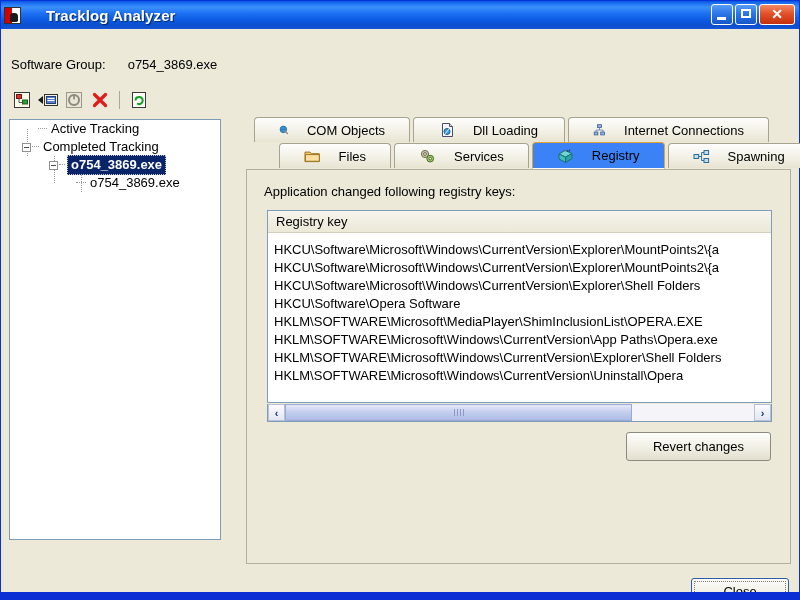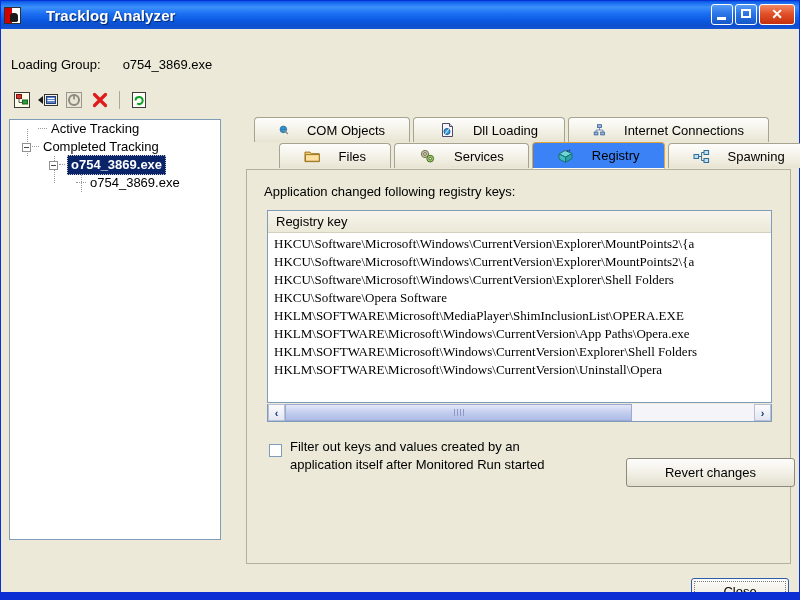--- a/index.html
+++ b/index.html
@@ -283,22 +283,21 @@
     background: linear-gradient(to bottom, #f6f4ec 0%, #ece9d8 100%);
     border-bottom: 1px solid #d4d0c0;
     display: flex;
     align-items: center;
     padding-left: 8px;
     font-size: 13px;
     color: #000;
   }
   .lv-body {
     padding-left: 6px;
-    padding-top: 2px;
-    font-family: Liberation Serif, serif;
+    padding-top: 8px;
   }
   .lv-row {
     height: 18px;
     line-height: 18px;
     font-size: 13px;
     color: #000;
     white-space: nowrap;
     overflow: hidden;
   }
 
@@ -378,22 +377,22 @@
     border-radius: 3px;
     font-size: 13px;
     color: #000;
     display: flex;
     align-items: center;
     justify-content: center;
     box-sizing: border-box;
   }
   .btn-revert {
     position: absolute;
-    left: 379px; top: 288px;
-    width: 169px; height: 29px;
+    left: 379px; top: 262px;
+    width: 145px; height: 29px;
   }
   .btn-close {
     position: absolute;
     left: 690px; top: 549px;
     width: 98px; height: 27px;
     border: 1px solid #2d5ba8;
     outline: 1px dotted #7a7a7a;
     outline-offset: -4px;
   }
 
@@ -412,21 +411,21 @@
       <div class="wbtn max"></div>
       <div class="wbtn close">
         <span>✕</span>
       </div>
     </div>
   </div>
 
   <div class="client">
 
     <div class="group-row">
-      <div class="group-label">Loading Group:</div>
+      <div class="group-label">Software Group:</div>
       <div class="group-value">o754_3869.exe</div>
     </div>
 
     <div class="toolbar">
       <div class="tbtn">
         <svg class="ico" width="18" height="18" viewBox="0 0 18 18">
           <rect x="1.5" y="1.5" width="15" height="15" fill="#fffde8" stroke="#3a3a3a"></rect>
           <rect x="3.5" y="3.5" width="5" height="4" fill="#d8342a" stroke="#7a1410"></rect>
           <rect x="9.5" y="9" width="5" height="4" fill="#2f9e3a" stroke="#16621e"></rect>
           <path d="M6 7.5 v4 h3.5" fill="none" stroke="#555" stroke-width="1"></path>
@@ -589,27 +588,20 @@
                 <i></i>
                   <i></i>
                   <i></i>
                   <i></i>
               </span>
             </div>
           </div>
           <div class="sb-arrow">›</div>
         </div>
 
-        <div class="cbox-wrap">
-          <div class="cbox"></div>
-          <div class="cbox-text">
-            <div>Filter out keys and values created by an</div>
-            <div>application itself after Monitored Run started</div>
-          </div>
-        </div>
 
         <div class="btn btn-revert">Revert changes</div>
       </div>
     </div>
 
     <div class="btn btn-close">Close</div>
 
   </div>
 </div>
 

